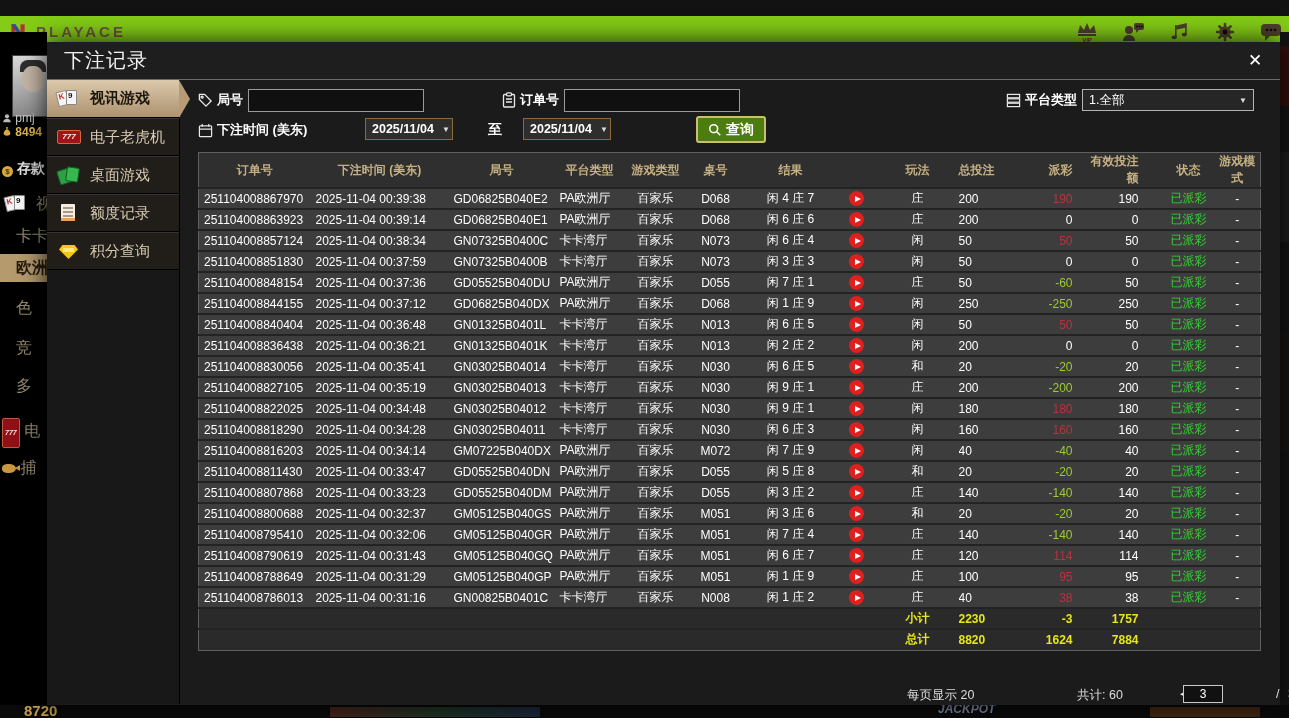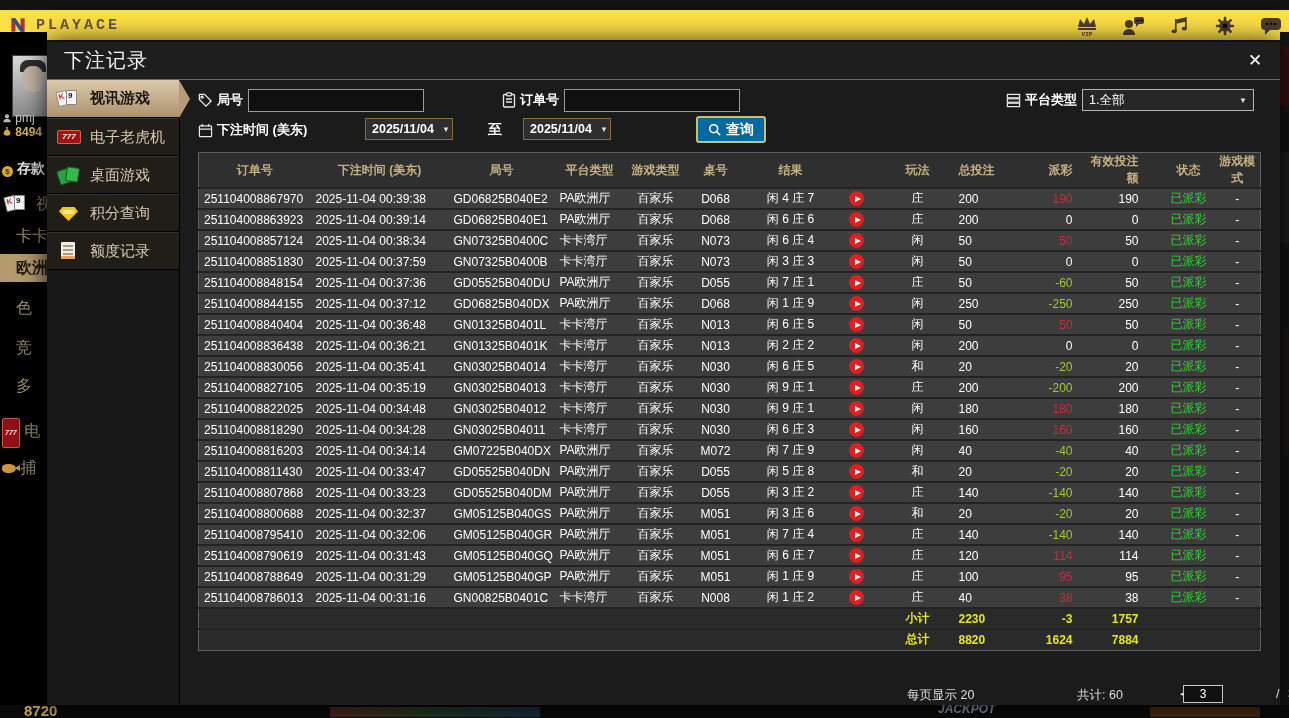--- a/index.html
+++ b/index.html
@@ -2,22 +2,22 @@
 <html><head>
 <meta charset="utf-8">
 <style>
   * { margin:0; padding:0; box-sizing:border-box; }
   html,body { background:#000; }
   body { width:1289px; height:718px; overflow:hidden;
          font-family:"Liberation Sans","DejaVu Sans",sans-serif; }
   #screen { position:relative; width:1289px; height:718px; background:#121212; overflow:hidden; }
 
   
-  .topbar { position:absolute; left:0; top:10px; width:1289px; height:32px; background:#fde047;
-            border-bottom:2px solid #1e160d; display:flex; align-items:center;font-family:Liberation Mono, monospace; }
+  .topbar { position:absolute; left:0; top:16px; width:1289px; height:32px; background:#84cc16;
+            border-bottom:2px solid #1e160d; display:flex; align-items:center; }
   .brand { display:flex; align-items:center; gap:8px; margin-left:8px; }
   .brand-text { color:#6a5640; font-weight:bold; font-size:15px; letter-spacing:3px; }
   .top-icons { position:absolute; right:6px; top:0; height:32px; display:flex; align-items:center; gap:22px; }
   .tico { width:24px; height:26px; display:flex; align-items:center; justify-content:center; cursor:pointer; }
 
   
   .bg-left { position:absolute; left:0; top:32px; width:47px; height:686px; background:#000000; overflow:hidden; }
   .avatar { position:absolute; left:12px; top:23px; width:43px; height:62px;
             background:linear-gradient(#d9d9d9,#8a8a8a); border:1px solid #444; }
   .avatar::before { content:""; position:absolute; left:7px; top:4px; width:26px; height:12px;
@@ -88,21 +88,21 @@
   .fgroup { position:absolute; display:flex; align-items:center; height:24px; }
   .flabel { color:#fff; font-size:13px; font-weight:bold; white-space:nowrap; margin:0 5px 0 4px; }
   .fin { width:176px; height:23px; background:#101010; border:1px solid #9a9a9a; color:#eee;
          font-size:12px; padding:0 5px; outline:none; }
   .dd { height:22px; background:#262626; border:1px solid #b5b5b5; color:#fff; font-size:12.5px;
         display:flex; align-items:center; justify-content:space-between; padding:0 6px; cursor:pointer; }
   .dd .arr { font-size:8px; color:#ddd; margin-left:8px; }
   .dd.date { background:#2e2e2e; border:1px solid #8a6a3a; font-weight:bold; width:88px; }
   .dd.plat { width:172px; }
   .zhi { color:#fff; font-weight:bold; font-size:14px; }
-  .qbtn { position:absolute; left:516px; top:36px; width:70px; height:27px; background:#0369a1;
+  .qbtn { position:absolute; left:516px; top:36px; width:70px; height:27px; background:#4d7c0f;
           border:2px solid #c9bf72; border-radius:3px; color:#fff; font-size:14px; font-weight:bold;
           display:flex; align-items:center; justify-content:center; gap:4px; cursor:pointer; }
 
   
   .btable { position:absolute; left:18px; top:72px; width:1062px; border-collapse:collapse;
             border:1px solid #606060; table-layout:fixed; }
   .btable th { height:24px; background:#2f2f2f; color:#c6b183; font-size:12px; font-weight:bold; }
   .btable td { height:21px; background:#3d3d3d; color:#fff; font-size:12px; border-top:2px solid #232323;
                overflow:hidden; white-space:nowrap; }
   .btable .lft { text-align:left; padding-left:5px; }
@@ -266,29 +266,29 @@
         </div>
         <div class="menu-item">
           <span class="mi-icon">
               <span class="gcard g1"></span>
               <span class="gcard g2"></span>
             </span>
           <span class="mi-label">桌面游戏</span>
         </div>
         <div class="menu-item">
           <span class="mi-icon">
+              <span class="docic"></span>
+            </span>
+          <span class="mi-label">额度记录</span>
+        </div>
+        <div class="menu-item">
+          <span class="mi-icon">
               <span class="gem"></span>
             </span>
           <span class="mi-label">积分查询</span>
-        </div>
-        <div class="menu-item">
-          <span class="mi-icon">
-              <span class="docic"></span>
-            </span>
-          <span class="mi-label">额度记录</span>
         </div>
       </div>
 
       <div class="content">
 
         <div class="fgroup" style="left:18px; top:8px;">
           <span>
             <svg width="15" height="15" viewBox="0 0 16 16" fill="none" stroke="#e8e8e8" stroke-width="1.4">
                 <path d="M1.5 7V1.5H7l7 7L8.5 14z"></path>
                 <circle cx="4.4" cy="4.4" r="1.1"></circle>

